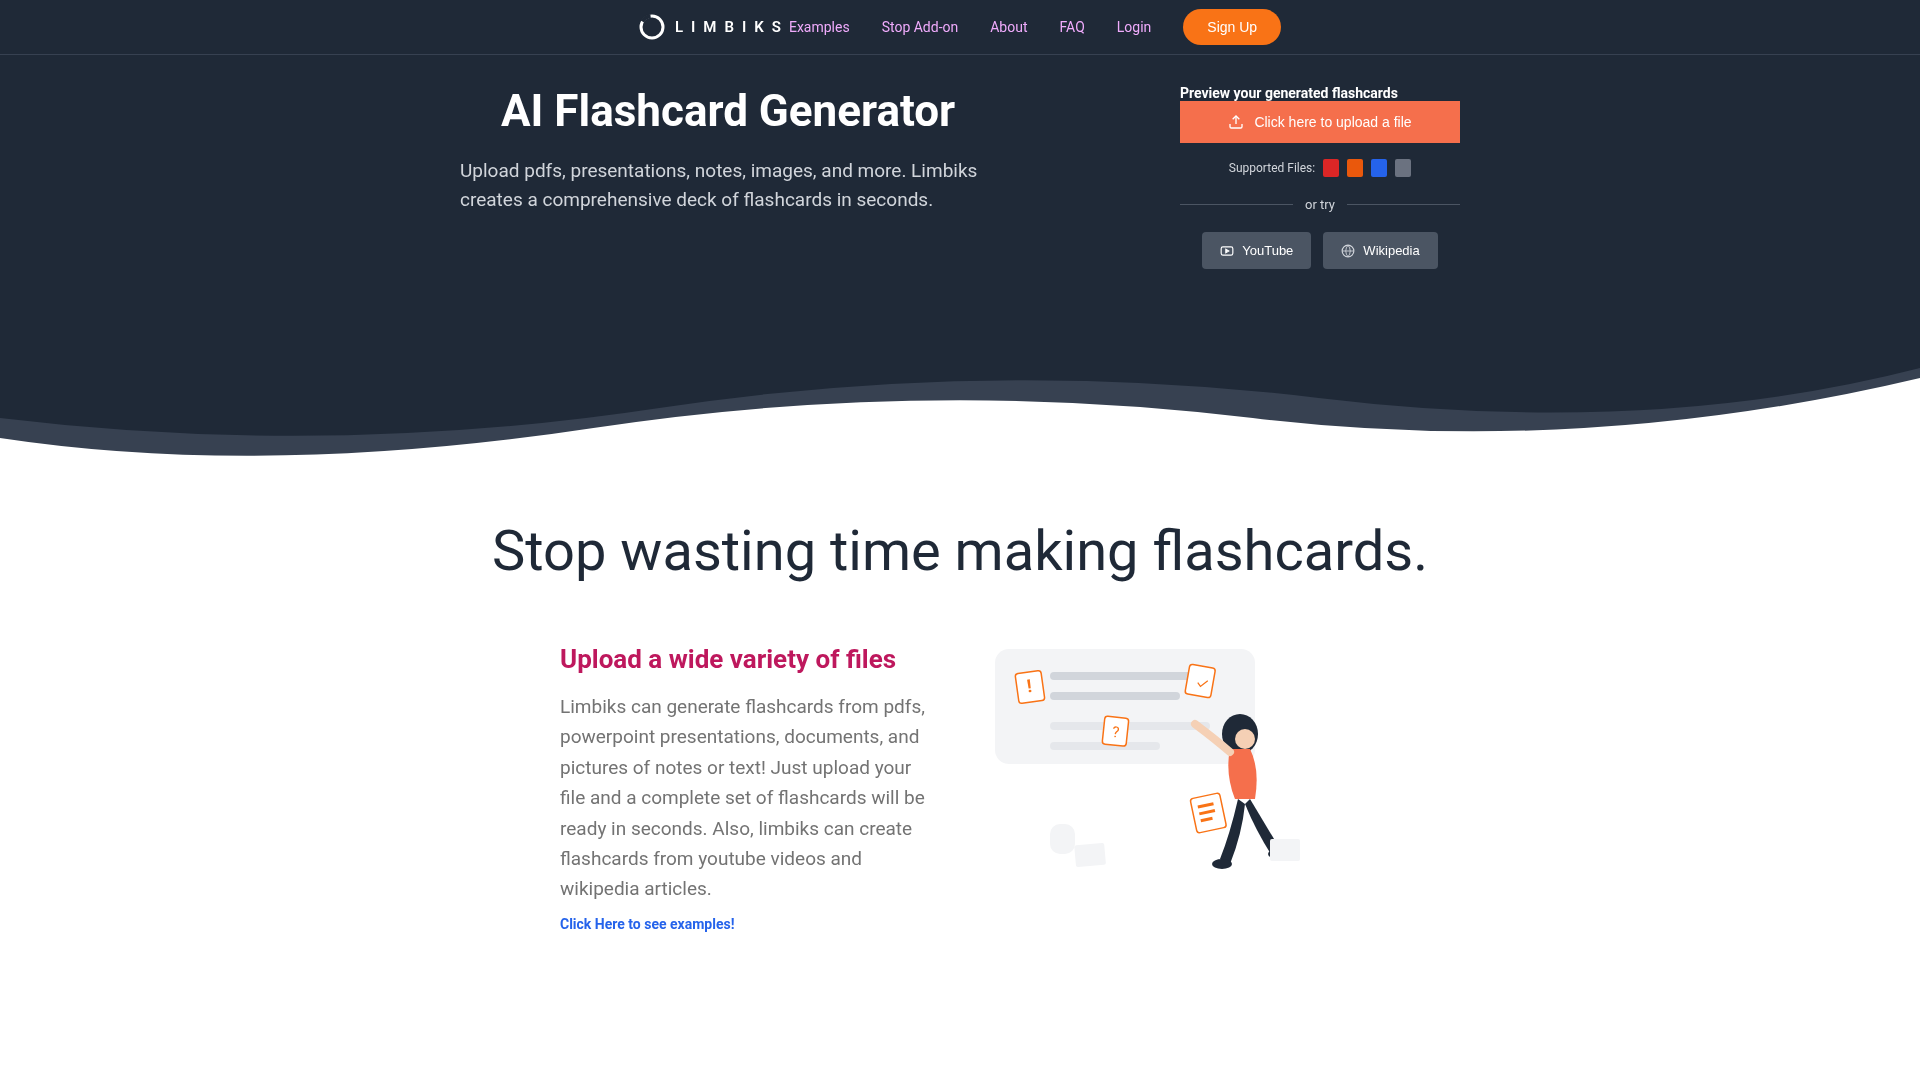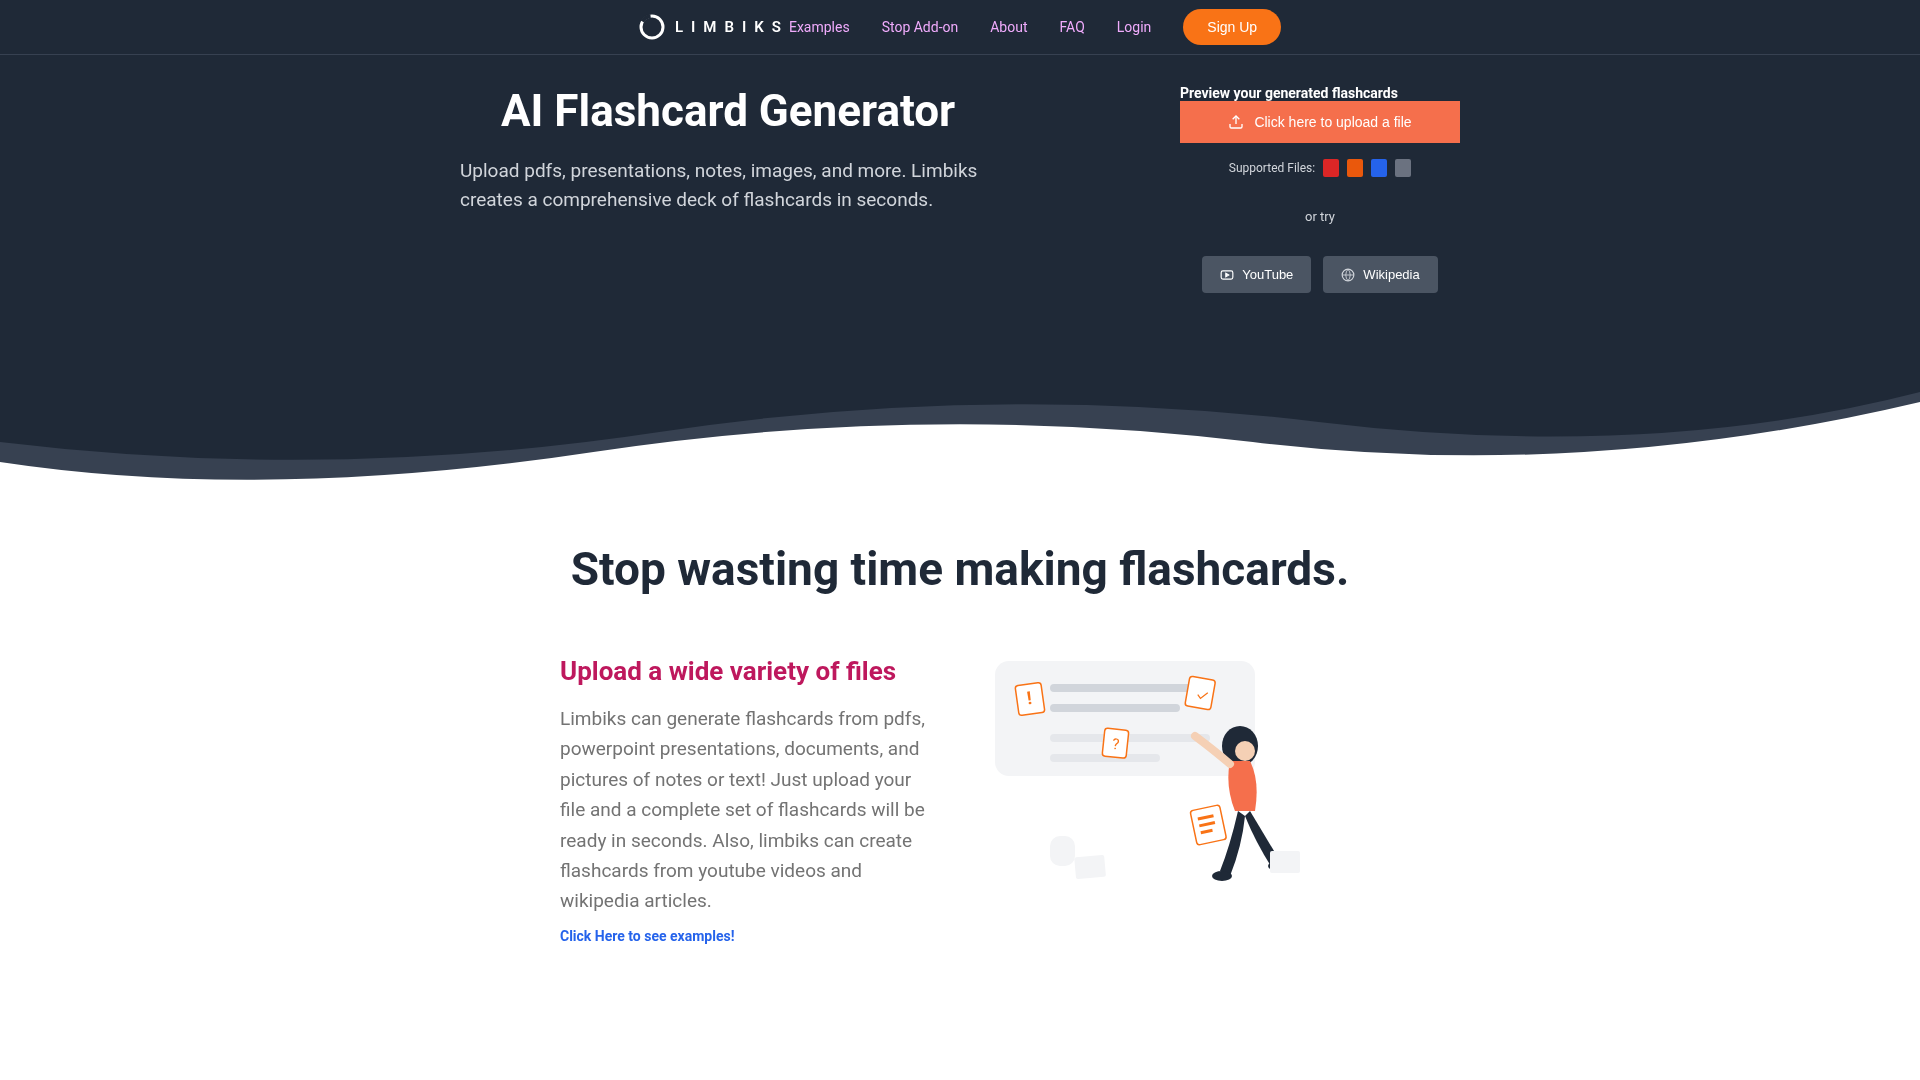--- a/index.html
+++ b/index.html
@@ -120,21 +120,20 @@
       width: 16px;
       height: 18px;
       border-radius: 2px;
       display: inline-block;
     }
     .divider-row {
       display: flex;
       align-items: center;
       gap: 12px;
       margin: 20px 0;
-      flex-direction: column;
     }
     .divider-line {
       flex: 1;
       height: 1px;
       background: #4b5563;
     }
     .or-try {
       color: #d1d5db;
       font-size: 13px;
     }
@@ -166,22 +165,22 @@
       width: 100%;
       height: 100%;
     }
     .section2 {
       background: #fff;
       padding: 20px 50px 60px;
     }
     .section2-title {
       text-align: center;
       color: #1f2937;
-      font-size: 46px;
-      font-weight: 700;
+      font-size: 56px;
+      font-weight: 400;
       margin-bottom: 60px;
     }
     .feature-row {
       max-width: 1000px;
       margin: 0 auto;
       display: flex;
       align-items: flex-start;
       gap: 50px;
       padding: 0 100px;
     }

